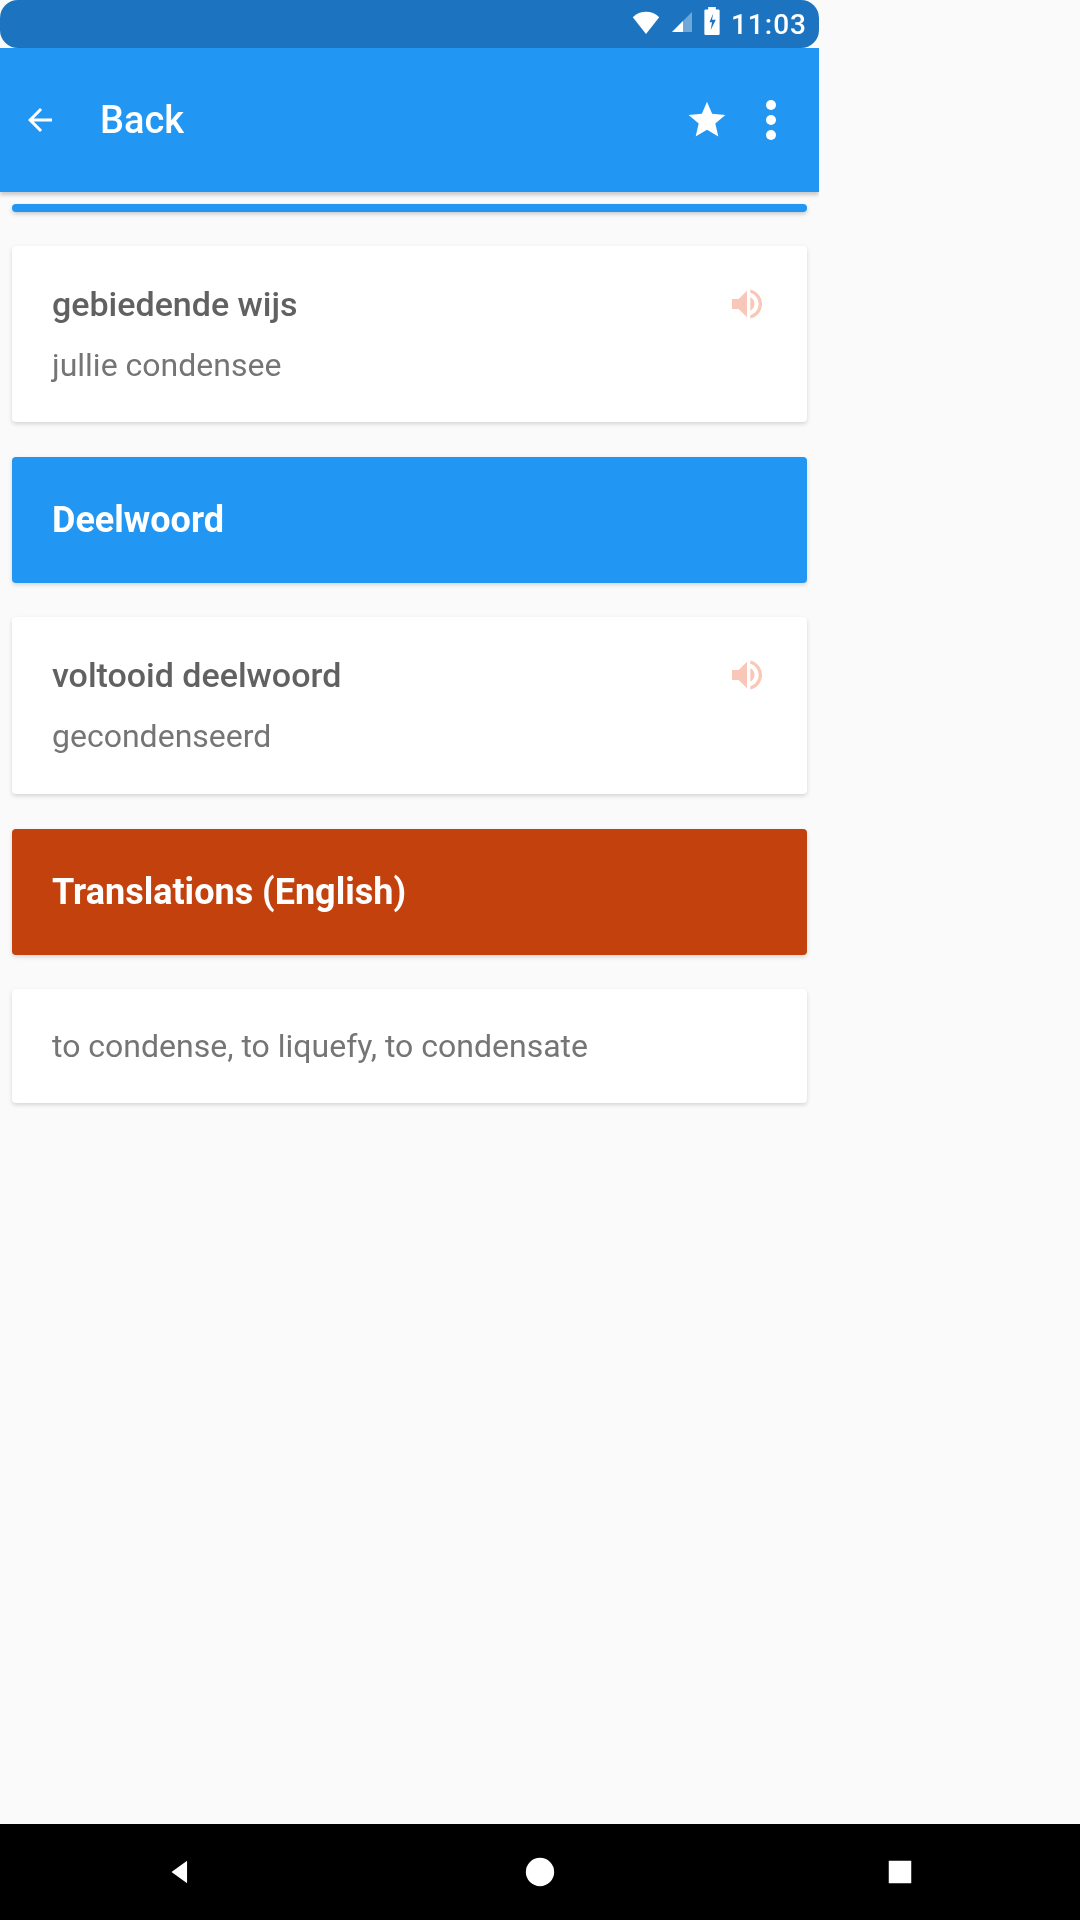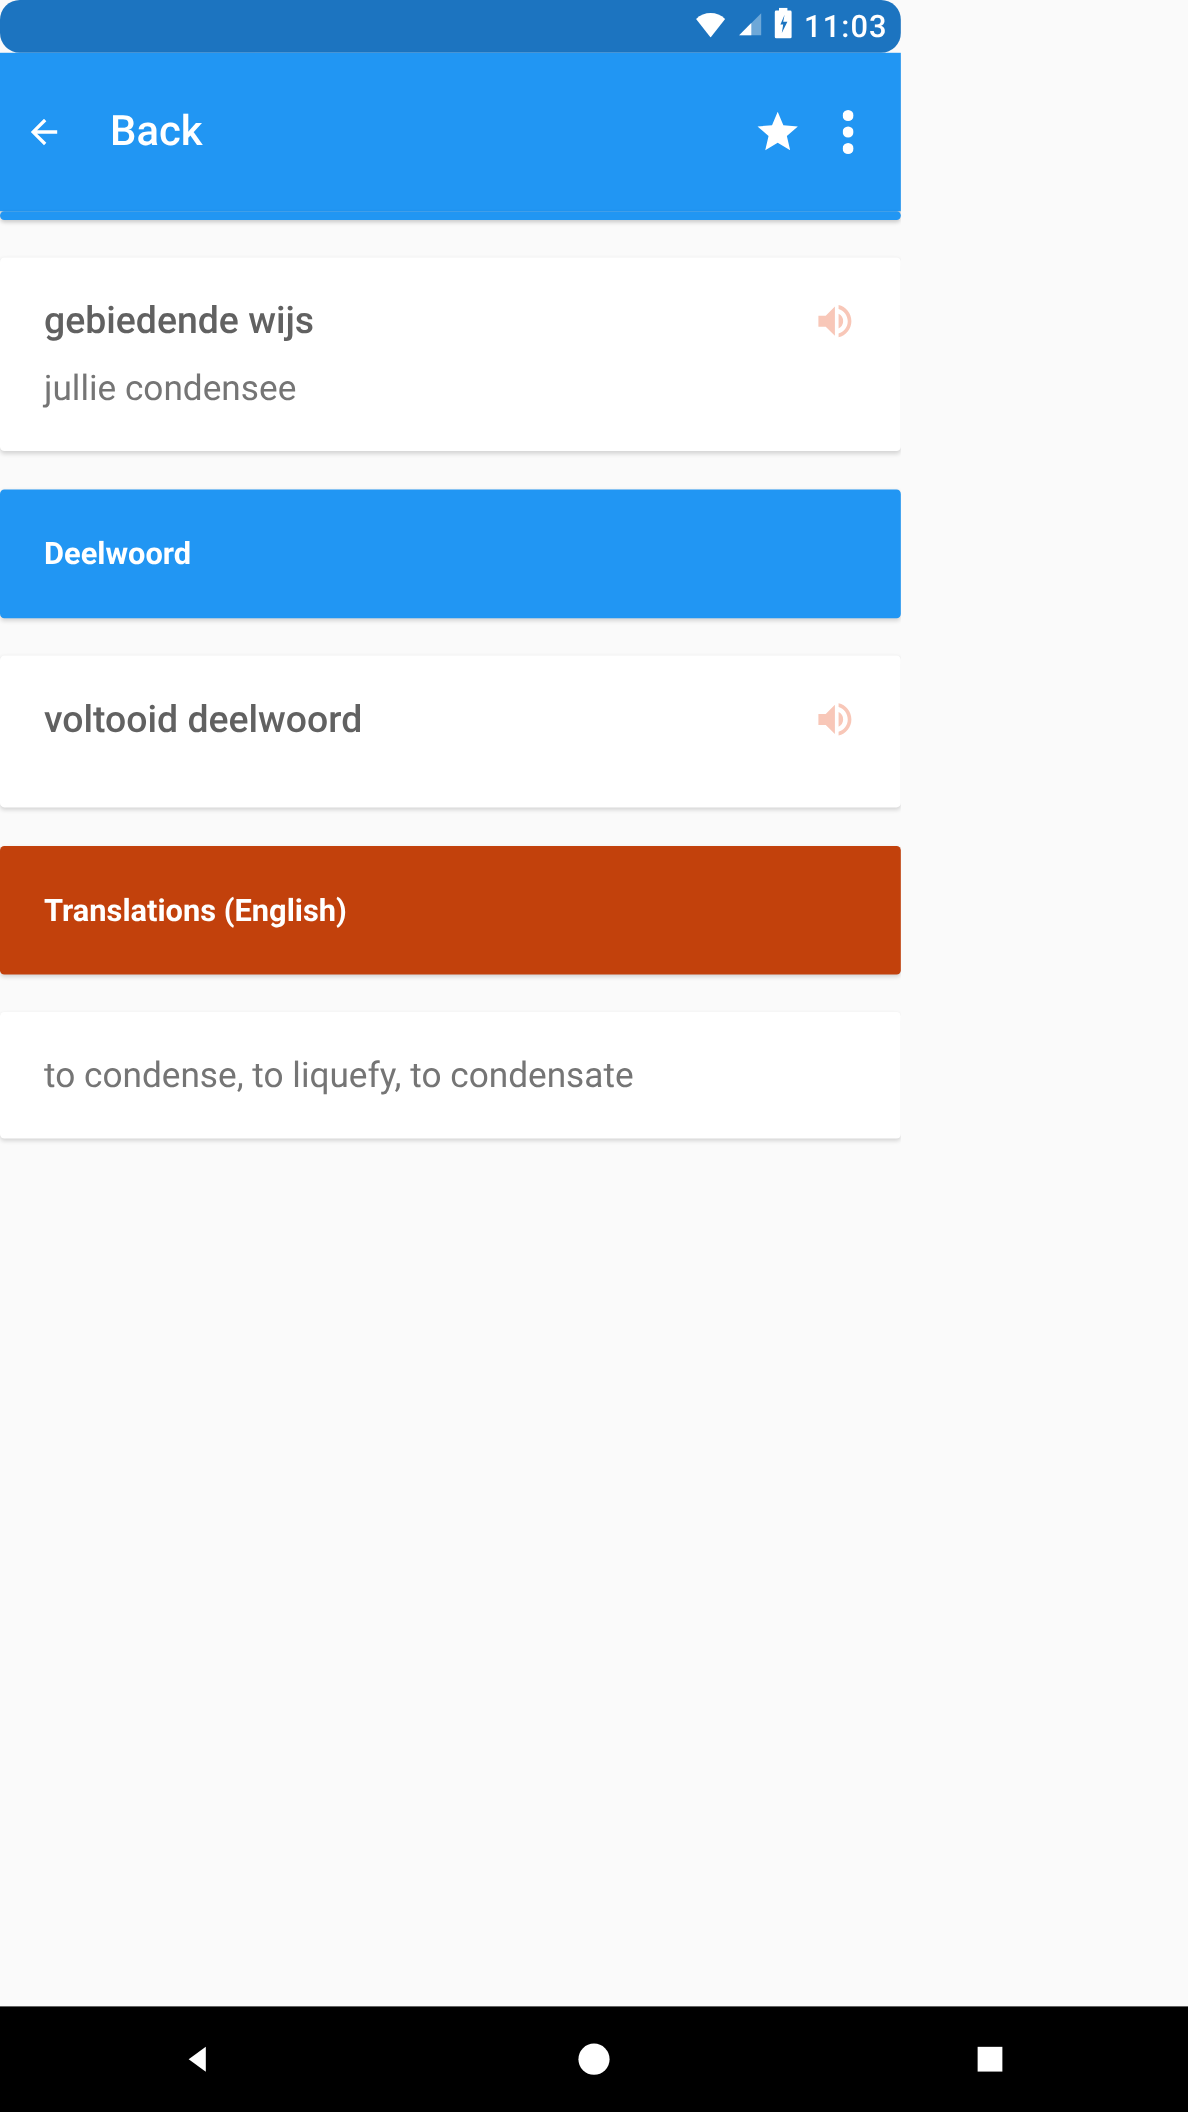--- a/index.html
+++ b/index.html
@@ -28,21 +28,21 @@
       background: #2196f3;
       display: flex;
       align-items: center;
       padding: 0 16px;
       color: white;
       box-shadow: 0 3px 4px rgba(0,0,0,0.2);
     }
     .app-bar .back-arrow { width: 48px; height: 48px; display:flex; align-items:center; justify-content:center; }
     .app-bar .title { font-size: 38px; font-weight: 500; margin-left: 36px; flex: 1; }
     .app-bar .action-icon { width: 64px; height: 64px; display:flex; align-items:center; justify-content:center; }
-    .content { padding: 0; }
+    .content { padding: 12px; }
     .sliver-top {
       height: 8px;
       background: #2196f3;
       border-radius: 4px;
       margin-bottom: 34px;
       box-shadow: 0 2px 4px rgba(0,0,0,0.2);
     }
     .card {
       background: white;
       border-radius: 4px;
@@ -67,21 +67,21 @@
       top: 38px;
       right: 40px;
       width: 40px;
       height: 40px;
     }
     .section-header {
       border-radius: 4px;
       box-shadow: 0 2px 4px rgba(0,0,0,0.15);
       margin-bottom: 34px;
       padding: 42px 40px;
-      font-size: 28px;
+      font-size: 36px;
       font-weight: 700;
       color: white;
       margin-top: 35px;
     }
     .section-blue-light { background: #2196f3; }
     .section-blue-dark { background: #c2410c; }
     .nav-bar {
       position: absolute;
       bottom: 0; left: 0; right: 0;
       height: 96px;
@@ -150,20 +150,21 @@
           <path d="M3 9v6h4l5 5V4L7 9H3zm13.5 3A4.5 4.5 0 0014 7.97v8.05c1.48-.73 2.5-2.25 2.5-4.02zM14 3.23v2.06c2.89.86 5 3.54 5 6.71s-2.11 5.85-5 6.71v2.06c4.01-.91 7-4.49 7-8.77s-2.99-7.86-7-8.77z"></path>
         </svg>
     </div>
   </div>
 
   <div class="section-header section-blue-light">Deelwoord</div>
 
 
   <div class="card">
     <div class="card-title">voltooid deelwoord</div>
+    <div class="card-body-line">gecondenseerd</div>
     <div class="speaker">
       <svg width="40" height="40" viewBox="0 0 24 24" fill="#f8c7b8">
           <path d="M3 9v6h4l5 5V4L7 9H3zm13.5 3A4.5 4.5 0 0014 7.97v8.05c1.48-.73 2.5-2.25 2.5-4.02zM14 3.23v2.06c2.89.86 5 3.54 5 6.71s-2.11 5.85-5 6.71v2.06c4.01-.91 7-4.49 7-8.77s-2.99-7.86-7-8.77z"></path>
         </svg>
     </div>
   </div>
 
   <div class="section-header section-blue-dark">Translations (English)</div>
 
   <div class="card" style="padding:38px 40px;">

